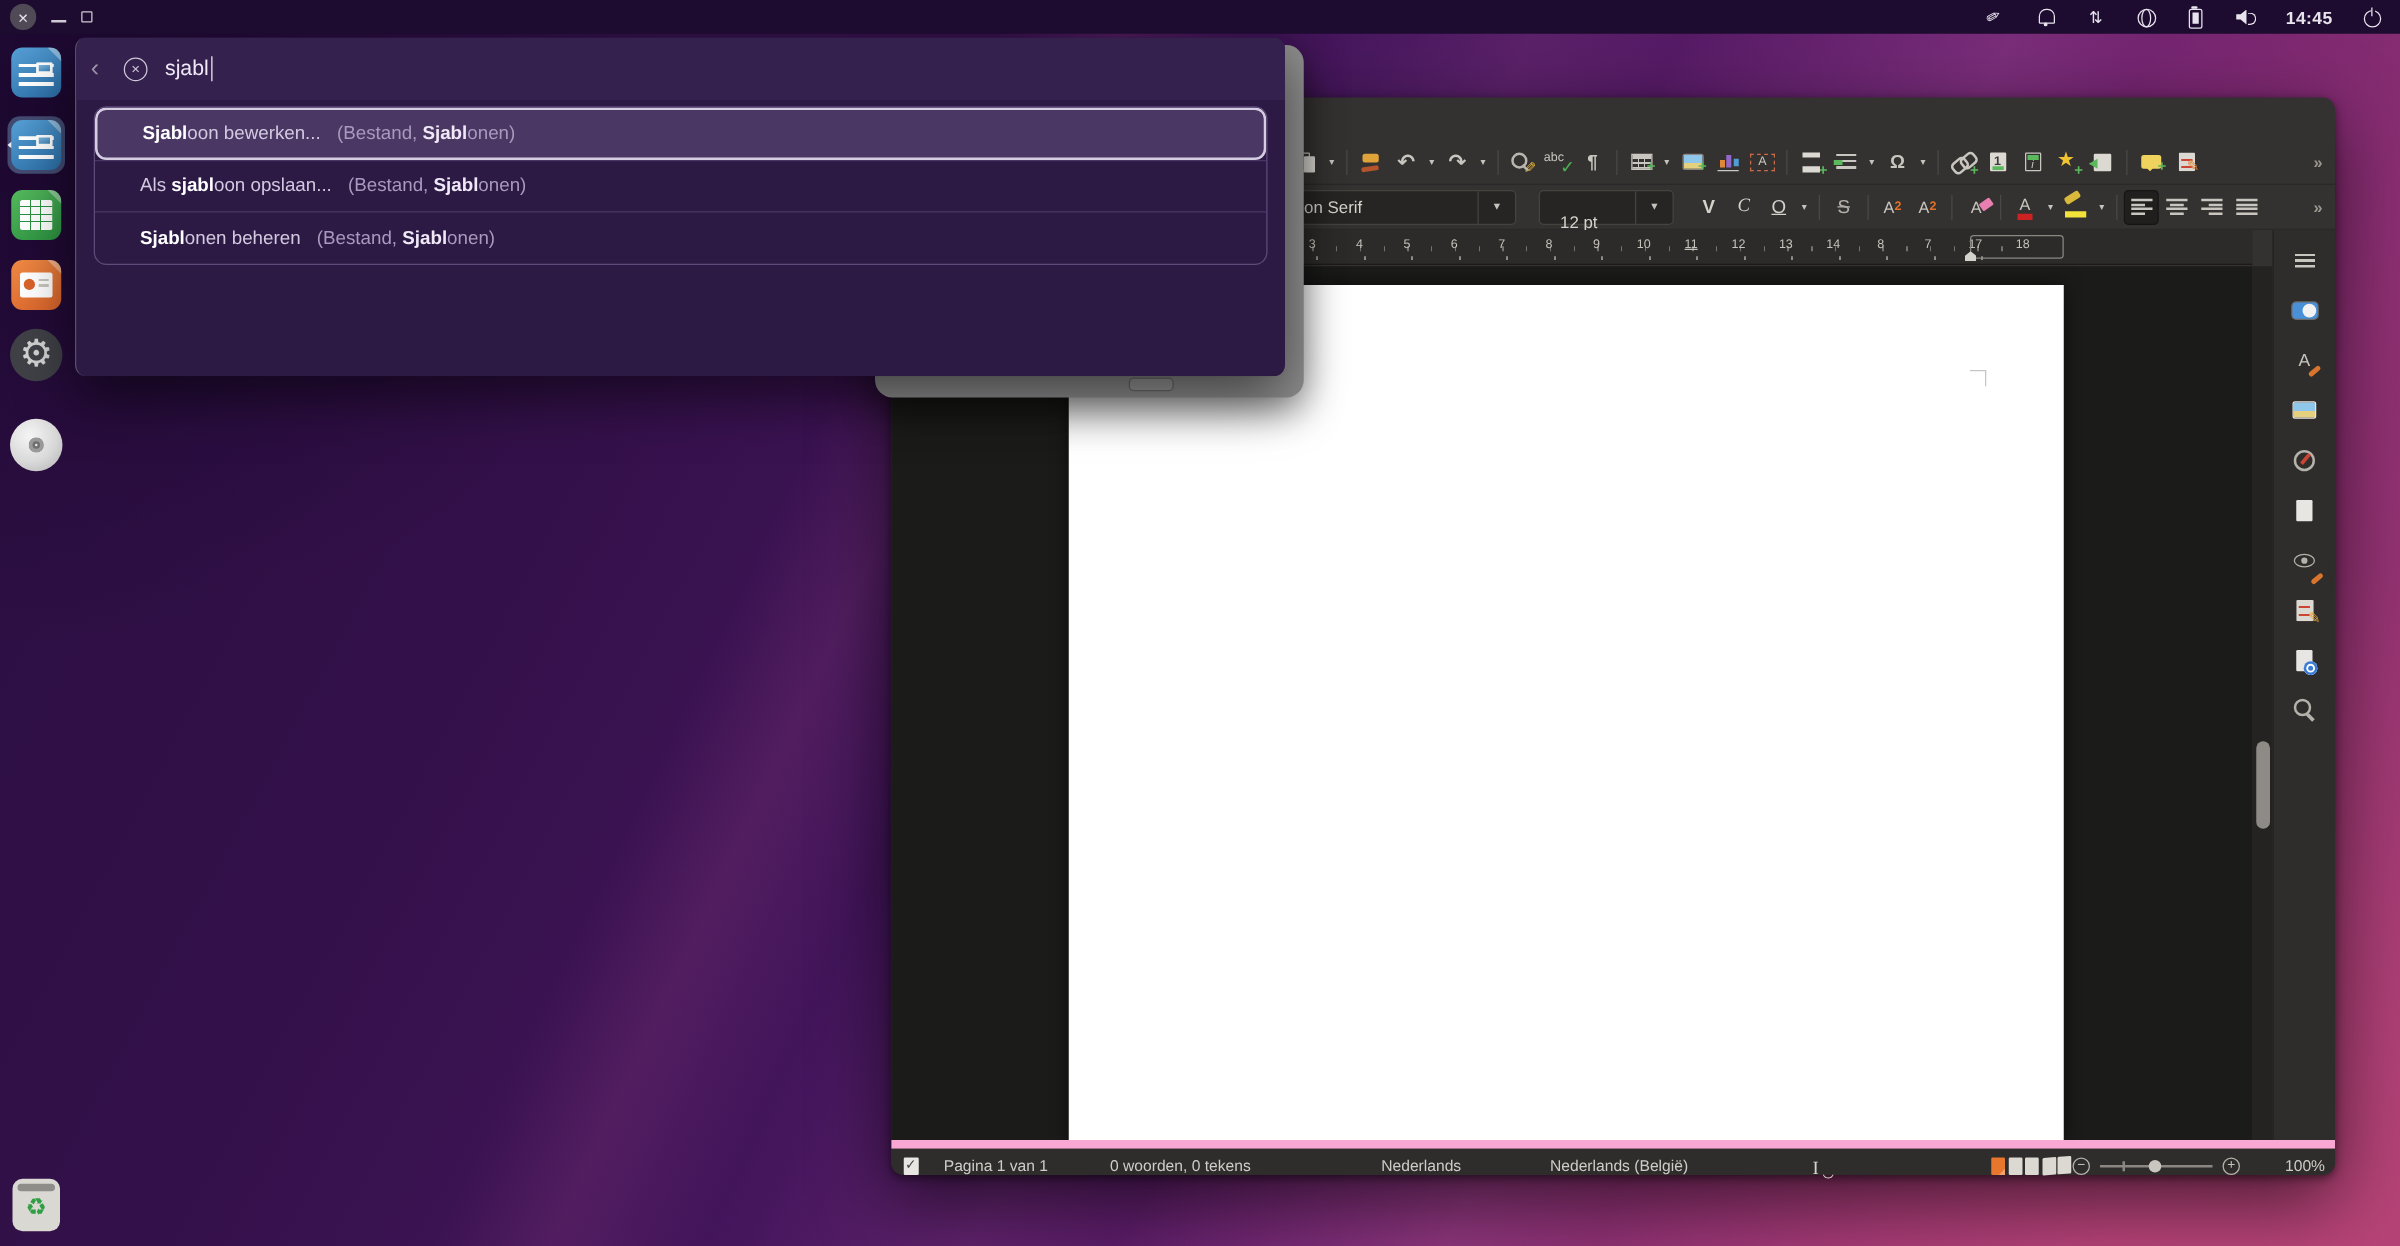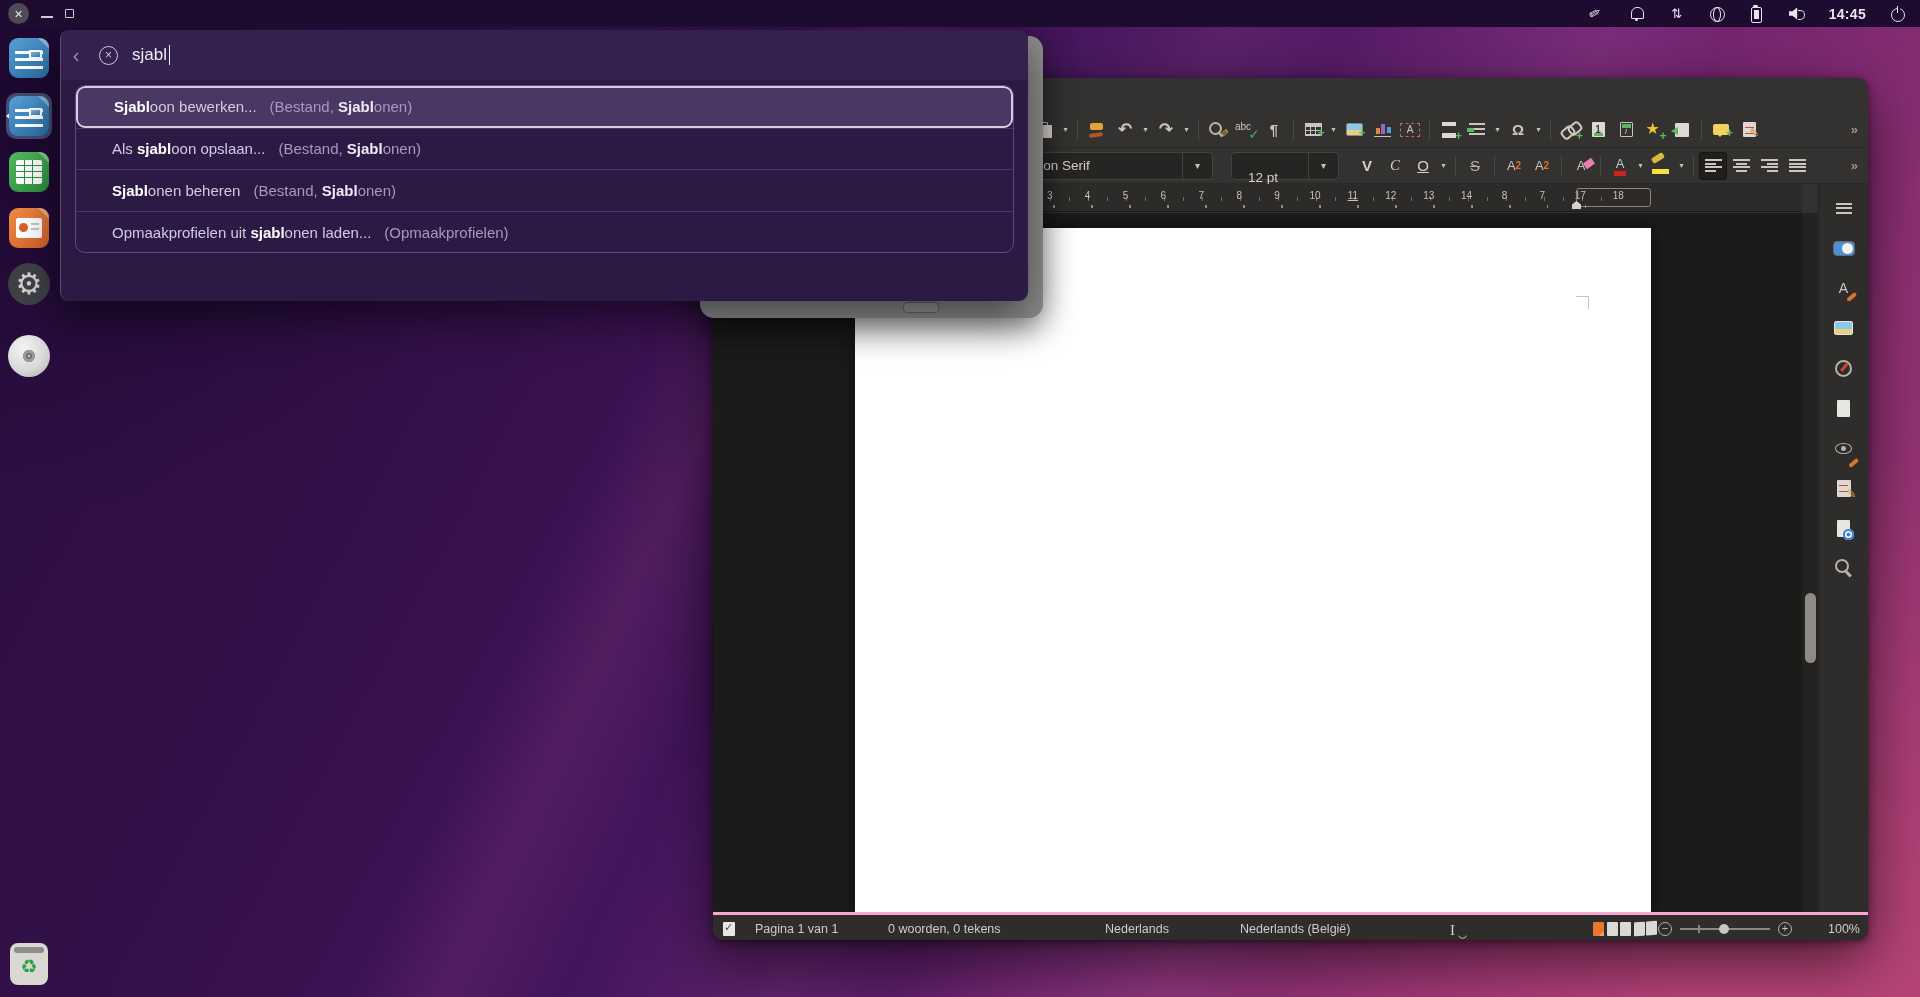--- a/index.html
+++ b/index.html
@@ -206,21 +206,21 @@
   .s-inspect::after { content:""; position:absolute; right:-3px; bottom:-4px; width:11px; height:3.5px; background:#d8742e; border-radius:2px; transform:rotate(-40deg); }
   .s-track { width:14px; height:17px; background:#dcd8d2; border-radius:1px;
     background-image:repeating-linear-gradient(to bottom,transparent 0 3px,#cc4433 3px 4.5px,transparent 4.5px 6px); background-size:9px 100%; background-repeat:no-repeat; background-position:2px 2px; position:relative; }
   .s-track::after { content:"✎"; position:absolute; right:-6px; bottom:-4px; color:#e0a43c; font-size:12px; }
   .s-access { width:13px; height:17px; background:#e8e6e2; border-radius:1px; position:relative; }
   .s-access::after { content:""; position:absolute; right:-4px; bottom:-3px; width:11px; height:11px; border-radius:50%; background:#3b7bd4; box-shadow:inset 0 0 0 2px #3b7bd4, inset 0 0 0 3.5px #fff; }
   .s-find::before { content:""; position:absolute; left:3px; top:3px; width:10px; height:10px; border:2px solid #b5b1ab; border-radius:50%; }
   .s-find::after { content:""; position:absolute; left:14px; top:14px; width:7px; height:2.5px; background:#b5b1ab; transform:rotate(45deg); transform-origin:left center; }
 
   
-  #w-status { position:absolute; left:0; right:0; bottom:0; height:28px; background:#2e2d2b; border-top:3px solid #f9a8d4;
+  #w-status { position:absolute; left:0; right:0; bottom:0; height:28px; background:#2e2d2b; border-top:7px solid #f9a8d4;
     border-radius:0 0 10px 10px; color:#cfccc8; font-size:12.5px; }
   #w-status .st { position:absolute; top:0; height:28px; display:flex; align-items:center; }
   .sb-save { width:12px; height:14px; background:#e8e6e2; border-radius:1px; position:relative; }
   .sb-save::after { content:"✓"; position:absolute; left:1px; top:-1px; color:#444; font-size:11px; font-weight:700; }
   .sb-ibeam { font-family:"Liberation Serif","DejaVu Serif",serif; font-size:15px; color:#d5d1cb; }
   .vb { width:11px; height:14px; background:#dcd8d2; position:relative; margin-right:3px; border-radius:1px; }
   .vb-single { background:#e8762d; }
   .vb-single::after { content:""; position:absolute; right:0; bottom:0; border-style:solid; border-width:0 0 5px 5px; border-color:transparent transparent #f2a36b transparent; }
   .vb-multi { box-shadow:13px 0 0 #dcd8d2; margin-right:16px; }
   .vb-book  { box-shadow:12px 0 0 #dcd8d2; margin-right:14px; transform:skewY(-4deg); }
@@ -577,19 +577,15 @@
     <span class="cat"><span>(Bestand, </span><b>Sjabl</b><span>onen)</span></span>
   </div>
         <div class="hud-row">
     <span class="main"><span>Als </span><b>sjabl</b><span>oon opslaan...</span></span>
     <span class="cat"><span>(Bestand, </span><b>Sjabl</b><span>onen)</span></span>
   </div>
         <div class="hud-row">
     <span class="main"><b>Sjabl</b><span>onen beheren</span></span>
     <span class="cat"><span>(Bestand, </span><b>Sjabl</b><span>onen)</span></span>
   </div>
-        <div class="hud-row">
-    <span class="main"><span>Opmaakprofielen uit </span><b>sjabl</b><span>onen laden...</span></span>
-    <span class="cat"><span>(Opmaakprofielen)</span></span>
-  </div>
       </div>
   </div>
 </div>
 
 </body></html>

